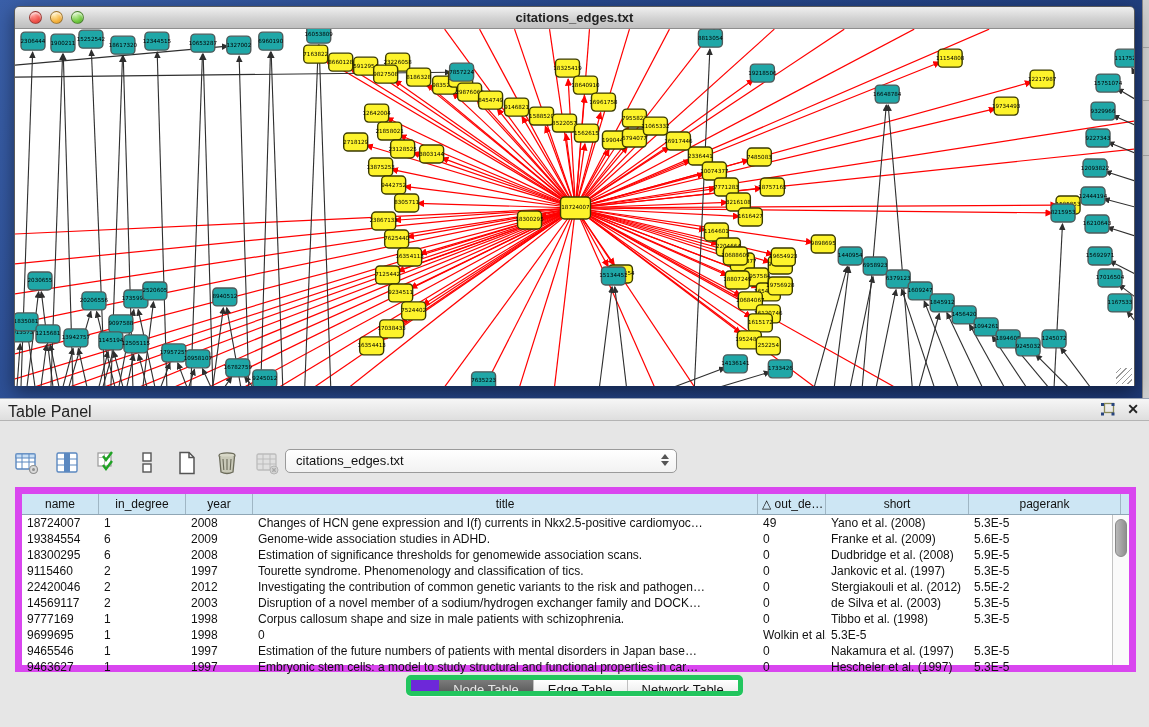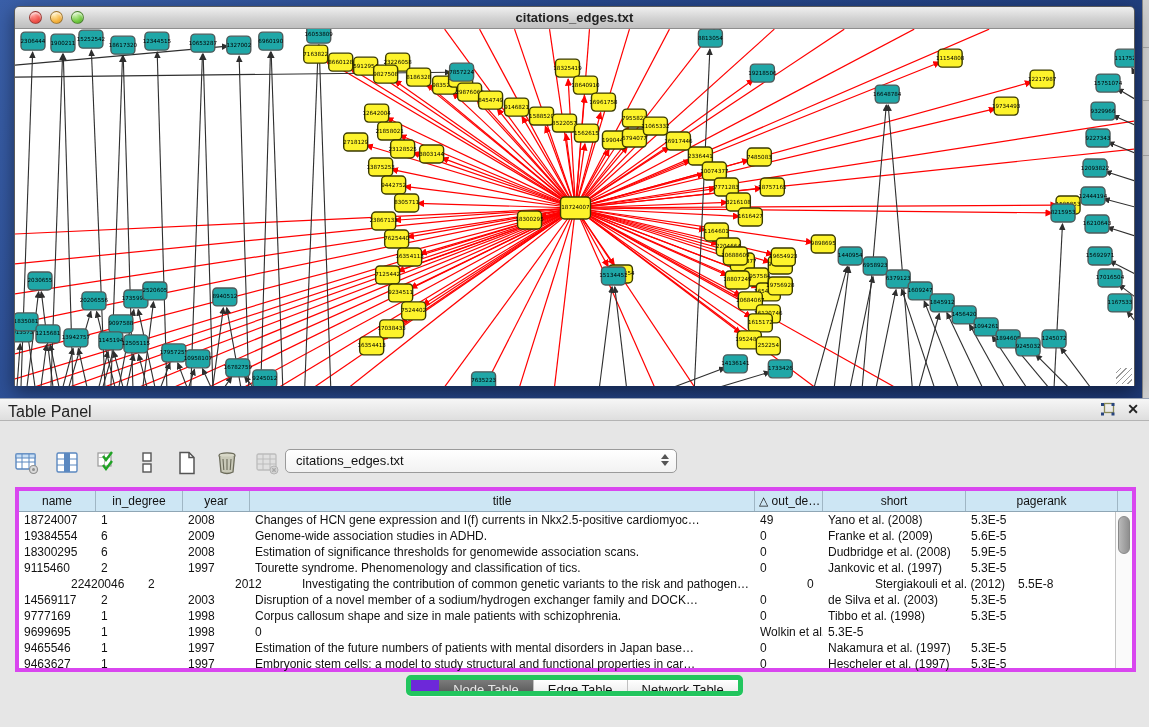--- a/index.html
+++ b/index.html
@@ -36,21 +36,21 @@
   .toolbar { position:absolute; left:14px; top:48px; height:32px; display:flex; align-items:center; gap:14px; }
   .tbtn { width:26px; height:26px; display:flex; align-items:center; justify-content:center; }
   .fx { font-size:15px; font-style:italic; font-weight:bold; font-family:"Liberation Serif",serif; color:#111; }
   .combo { position:absolute; left:285px; top:50px; width:392px; height:24px; background:linear-gradient(#fff,#f2f2f2);
     border:1px solid #9a9a9a; border-radius:5px; font-size:13px; color:#111; line-height:22px; padding-left:10px; }
   .combo-arrows { position:absolute; right:7px; top:4px; display:flex; flex-direction:column; gap:2px; }
   .combo-arrows i { width:0; height:0; border-left:4px solid transparent; border-right:4px solid transparent; }
   .combo-arrows i.up { border-bottom:5px solid #555; }
   .combo-arrows i.dn { border-top:5px solid #555; }
 
-  .tablebox { position:absolute; left:15px; top:88px; width:1121px; height:185px; background:#fff; border:4px solid #d946ef; }
+  .tablebox { position:absolute; left:15px; top:88px; width:1121px; height:185px; background:#fff; border:7px solid #d946ef; }
   .thead { display:grid; height:21px; background:#cde6f4; border-bottom:1px solid #8fa6b5; }
   .thead .th { font-size:12px; color:#111; text-align:center; line-height:20px; border-right:1px solid #9fb6c4; overflow:hidden; white-space:nowrap; }
   .thead .th.sorted { text-align:left; padding-left:4px; }
   .trow { display:grid; height:16px; }
   .trow .td { font-size:12px; color:#111; line-height:16px; padding-left:5px; overflow:hidden; white-space:nowrap; text-overflow:clip; }
   .vscroll { position:absolute; right:0; top:21px; bottom:0; width:17px; background:#fafafa; border-left:1px solid #c4c4c4; }
   .vthumb { position:absolute; left:2px; top:4px; width:12px; height:38px; border-radius:6px;
     background:linear-gradient(90deg,#b9b9b9,#8f8f8f); border:1px solid #888; }
 
   .tabsrow { position:absolute; left:0; top:276px; width:1149px; height:22px; display:flex; justify-content:center; }
@@ -893,28 +893,28 @@
           </div>
           <div class="trow" style="grid-template-columns: 77px 87px 67px 505px 68px 143px 152px;">
             <div class="td">9115460</div>
             <div class="td">2</div>
             <div class="td">1997</div>
             <div class="td">Tourette syndrome. Phenomenology and classification of tics.</div>
             <div class="td">0</div>
             <div class="td">Jankovic et al. (1997)</div>
             <div class="td">5.3E-5</div>
           </div>
-          <div class="trow" style="grid-template-columns: 77px 87px 67px 505px 68px 143px 152px; padding-left: 47px;">
+          <div class="trow" style="grid-template-columns: 77px 87px 67px 505px 68px 143px 152px;">
             <div class="td">22420046</div>
             <div class="td">2</div>
             <div class="td">2012</div>
             <div class="td">Investigating the contribution of common genetic variants to the risk and pathogen…</div>
             <div class="td">0</div>
             <div class="td">Stergiakouli et al. (2012)</div>
-            <div class="td">5.5E-8</div>
+            <div class="td">5.5E-2</div>
           </div>
           <div class="trow" style="grid-template-columns: 77px 87px 67px 505px 68px 143px 152px;">
             <div class="td">14569117</div>
             <div class="td">2</div>
             <div class="td">2003</div>
             <div class="td">Disruption of a novel member of a sodium/hydrogen exchanger family and DOCK…</div>
             <div class="td">0</div>
             <div class="td">de Silva et al. (2003)</div>
             <div class="td">5.3E-5</div>
           </div>

